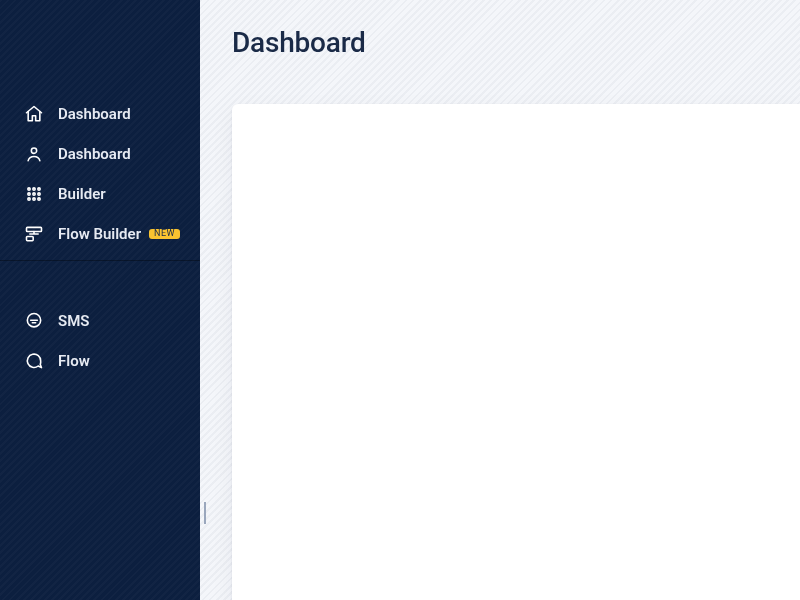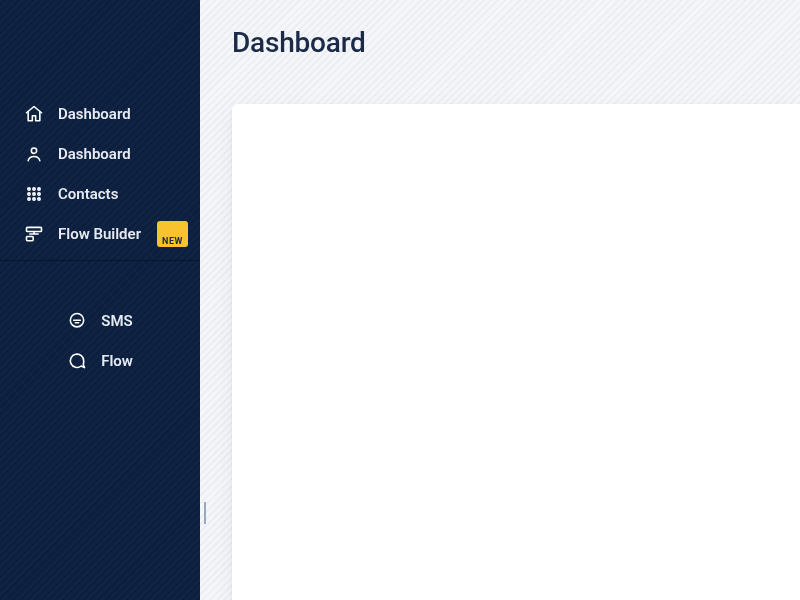--- a/index.html
+++ b/index.html
@@ -12,47 +12,47 @@
     height: 600px;
     background-color: #0c1f3f;
     background-image: repeating-linear-gradient(135deg, rgba(255,255,255,0.025) 0 2px, transparent 2px 5px);
     color: #ffffff;
     display: flex;
     flex-direction: column;
     padding-top: 94px;
     flex: 0 0 200px;
   }
   .nav-group { display: flex; flex-direction: column; }
-  .nav-group.secondary { margin-top: 40px; align-items: center; }
+  .nav-group.secondary { margin-top: 40px; }
   .nav-item {
     display: flex;
     align-items: center;
     height: 40px;
     padding: 0 24px;
     font-size: 15px;
     font-weight: 600;
     color: #e6eaf2;
     cursor: pointer;
     white-space: nowrap;
   }
   .nav-item .icon {
     width: 20px; height: 20px;
     margin-right: 14px;
     display: inline-flex; align-items: center; justify-content: center;
     flex: 0 0 20px;
   }
   .nav-item svg { stroke: #ffffff; fill: none; stroke-width: 1.9; stroke-linecap: round; stroke-linejoin: round; }
   .badge {
-    margin-left: 16px;
+    margin-left: 8px;
     background: #f9c330;
     color: #1a2a47;
     font-size: 9px;
-    font-weight: 700;
+    font-weight: 400;
     letter-spacing: 0.5px;
-    padding: 16px 5px 1px;
+    padding: 0 5px 1px;
     border-radius: 3px;
     line-height: 1;
   }
   .group-divider {
     height: 1px;
     background: rgba(0,0,0,0.35);
     margin-top: 6px;
     width: 100%;
   }
 
@@ -130,21 +130,21 @@
               <circle cx="12" cy="6" r="1.4"></circle>
               <circle cx="18" cy="6" r="1.4"></circle>
             <circle cx="6" cy="12" r="1.4"></circle>
               <circle cx="12" cy="12" r="1.4"></circle>
               <circle cx="18" cy="12" r="1.4"></circle>
             <circle cx="6" cy="18" r="1.4"></circle>
               <circle cx="12" cy="18" r="1.4"></circle>
               <circle cx="18" cy="18" r="1.4"></circle>
           </svg>
         </span>
-        <span>Contacts</span>
+        <span>Builder</span>
       </div>
 
       <div class="nav-item">
         <span class="icon">
           <svg viewBox="0 0 24 24" width="20" height="20">
               <rect x="3" y="4" width="18" height="5" rx="1"></rect>
               <rect x="3" y="15" width="8" height="5" rx="1"></rect>
               <path d="M12 9v3m0 0H7m5 0h5"></path>
             </svg>
         </span>

